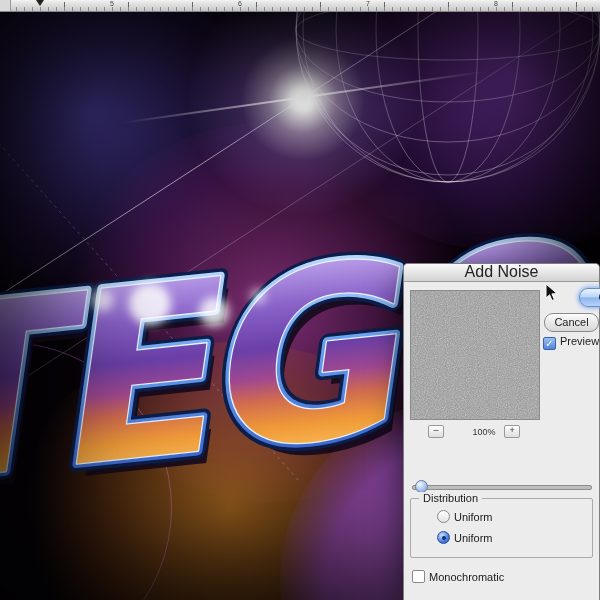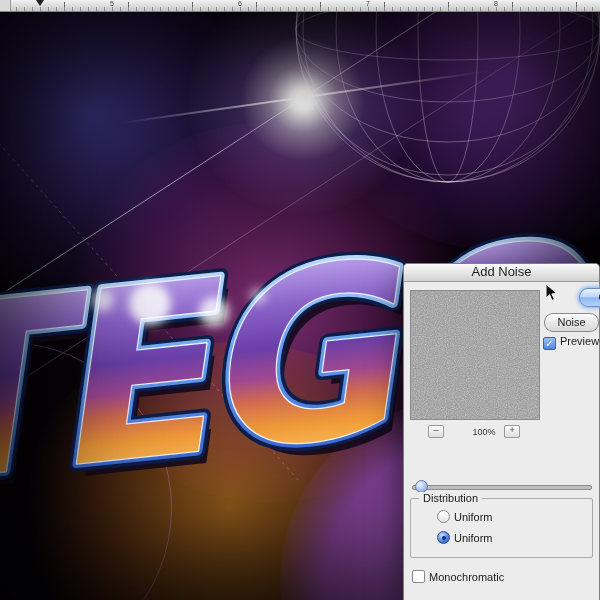--- a/index.html
+++ b/index.html
@@ -43,21 +43,21 @@
     background:linear-gradient(90deg,rgba(255,255,255,0),rgba(255,255,255,.8) 48%,rgba(255,255,255,0));
     transform:rotate(-8deg);}
   #vignette{position:absolute;inset:0;box-shadow:inset 0 0 120px 40px rgba(0,0,0,.75);}
   .artsvg{position:absolute;left:0;top:0;}
 
   
   #dialog{position:absolute;left:403px;top:263px;width:197px;height:337px;z-index:50;
     background:#ececec;border:1px solid #7e7e7e;border-bottom:none;border-radius:5px 5px 0 0;
     box-shadow:0 12px 34px rgba(0,0,0,.65);font-size:11px;color:#1a1a1a;box-sizing:border-box;}
   #dlg-titlebar{height:17px;border-radius:4px 4px 0 0;border-bottom:1px solid #9a9a9a;
-    background:linear-gradient(#fafafa,#d2d2d2);text-align:center;font-size:13px;line-height:16px;color:#222;}
+    background:linear-gradient(#fafafa,#d2d2d2);text-align:center;font-size:16px;line-height:16px;color:#222;}
   #dlg-body{position:relative;padding:6px;}
   #preview-box{position:absolute;left:6px;top:8px;width:128px;height:128px;border:1px solid #8a8a8a;background:#8e8e8e;overflow:hidden;}
   #zoom-row{position:absolute;left:6px;top:143px;width:128px;text-align:center;font-size:9px;color:#333;}
   .zoom-btn{display:inline-block;width:14px;height:11px;border:1px solid #999;border-radius:2px;
     background:linear-gradient(#fff,#ddd);font-size:9px;line-height:9px;text-align:center;color:#333;vertical-align:middle;margin:0 6px;}
   #zoom-level{display:inline-block;vertical-align:middle;margin-left:20px;}
 
   .btn{position:absolute;left:140px;width:53px;height:17px;border:1px solid #8a8a8a;border-radius:9px;
     background:linear-gradient(#fdfdfd,#eaeaea 45%,#d8d8d8);text-align:center;line-height:16px;font-size:11px;color:#222;}
   #ok-btn{top:6px;background:linear-gradient(#eaf3ff,#bcd7f9 45%,#8cb6ef 52%,#b4d2fa);
@@ -190,21 +190,21 @@
         </svg>
       </div>
 
       <div id="zoom-row">
         <span class="zoom-btn">–</span>
         <span id="zoom-level">100%</span>
         <span class="zoom-btn">+</span>
       </div>
 
       <div class="btn" id="ok-btn">OK</div>
-      <div class="btn" id="cancel-btn">Noise</div>
+      <div class="btn" id="cancel-btn">Cancel</div>
 
       <div id="preview-check">
         <span class="cbx checked"><span>✓</span></span><span>Preview</span>
       </div>
 
 
       <div id="slider">
         <div id="slider-track"></div>
         <div id="slider-thumb"></div>
       </div>

